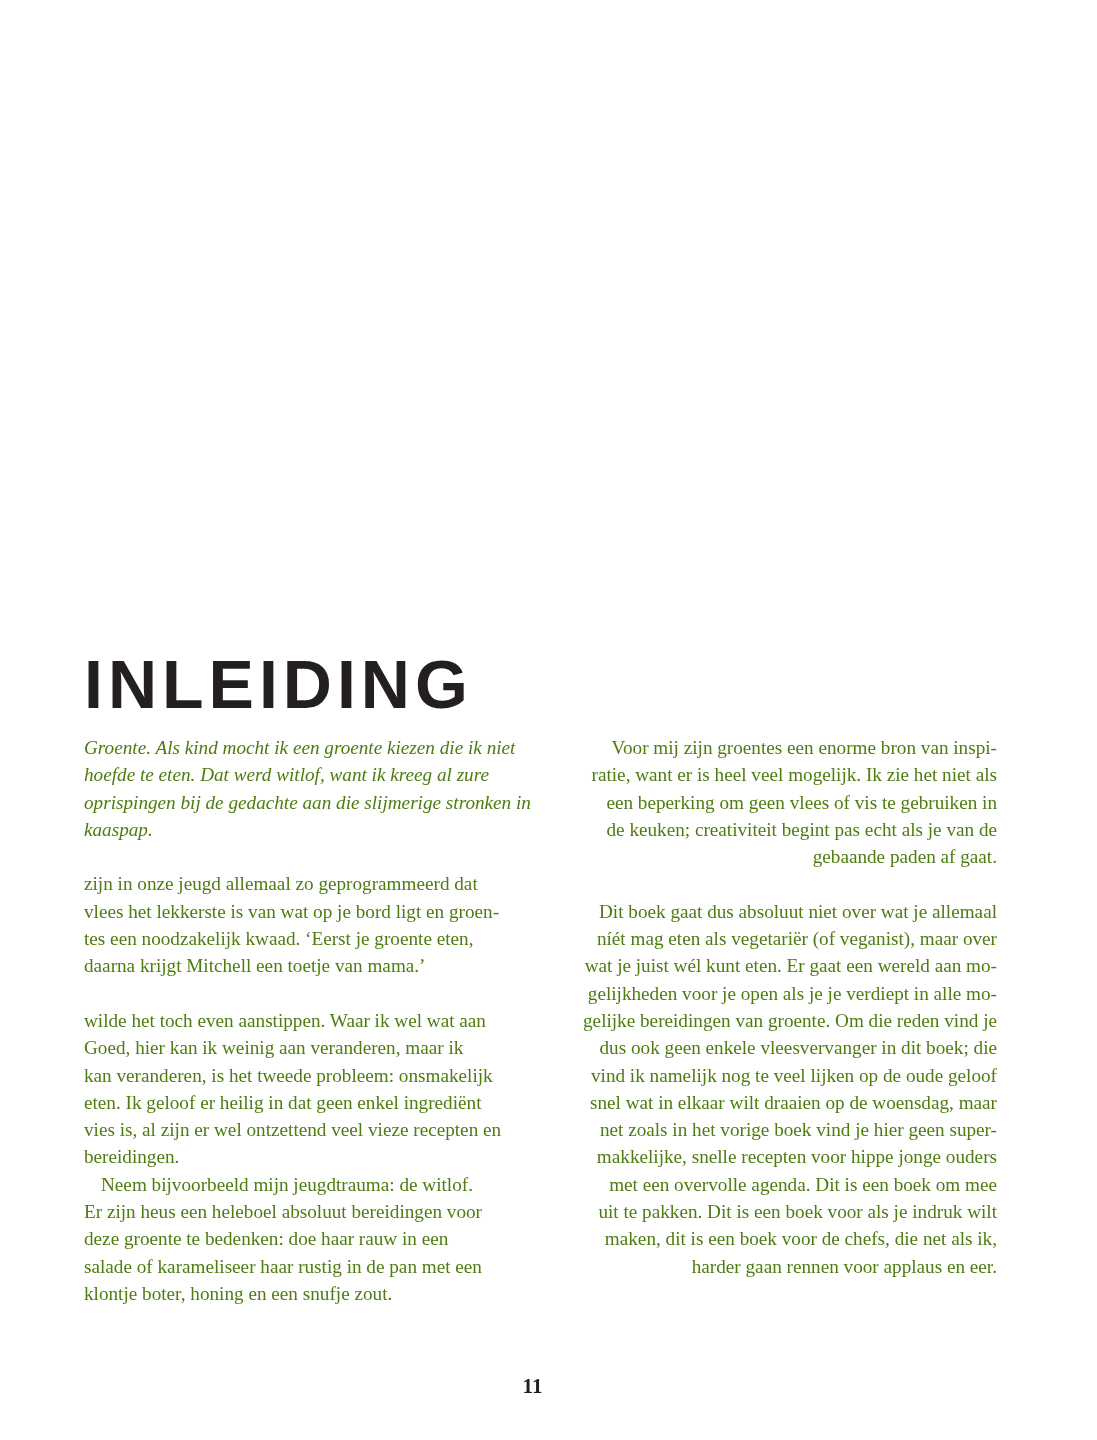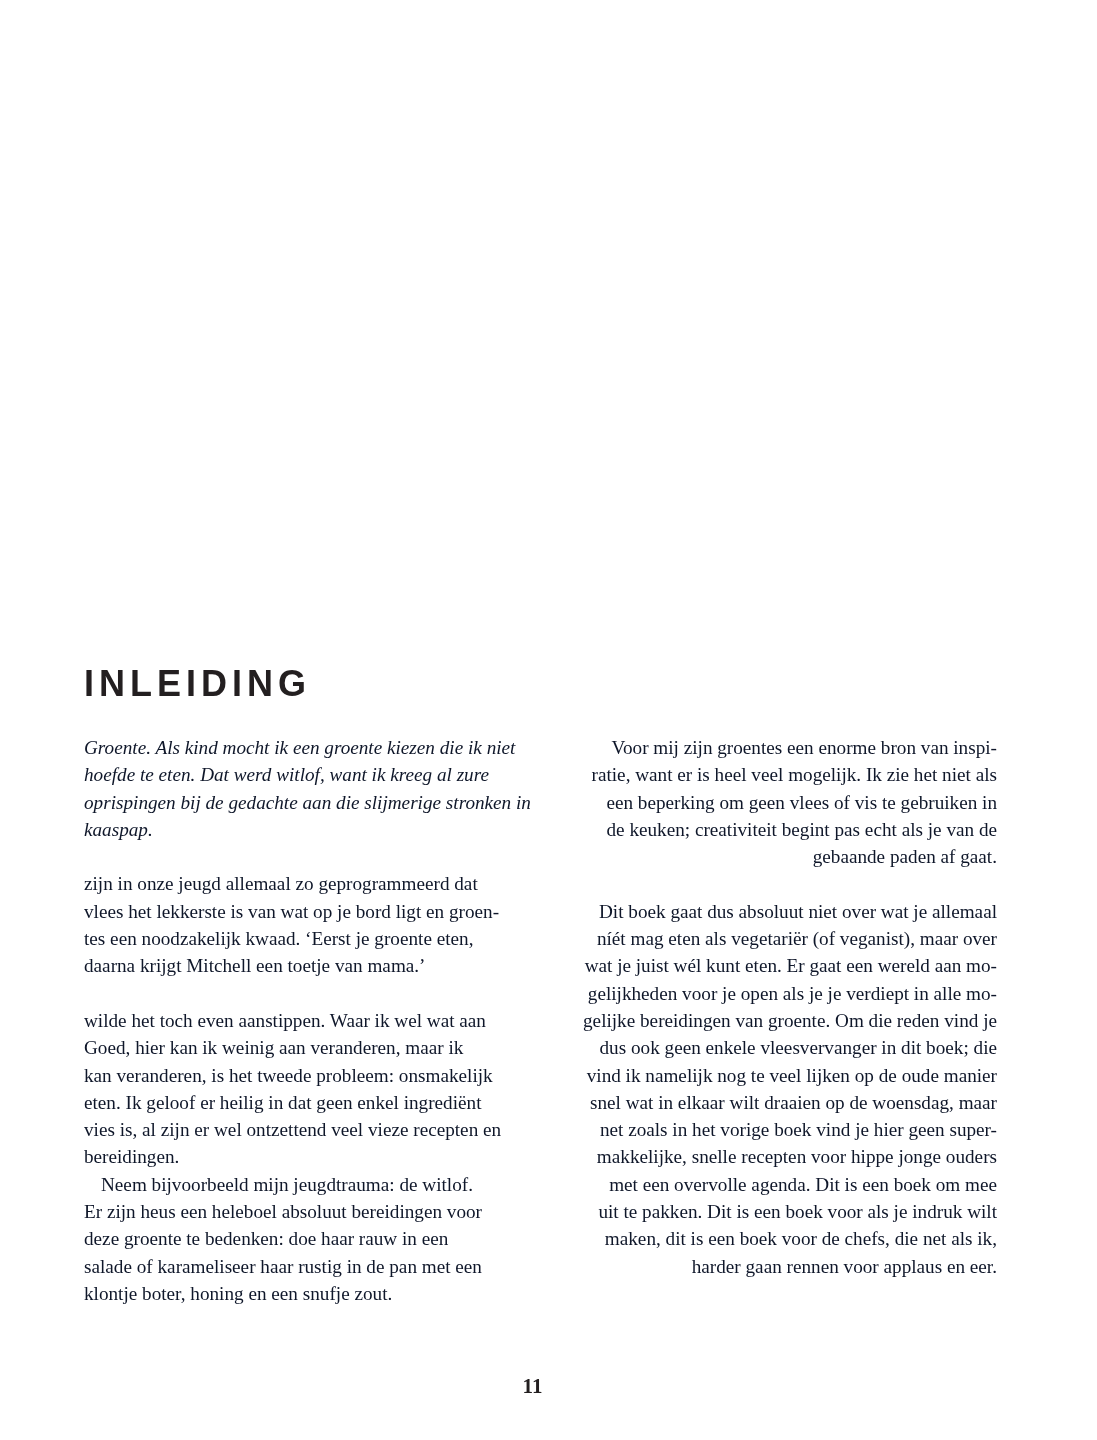--- a/index.html
+++ b/index.html
@@ -3,27 +3,27 @@
   <meta charset="utf-8">
   <style>
     html, body { margin: 0; padding: 0; background: #ffffff; }
     body {
       width: 1097px; height: 1440px; position: relative; overflow: hidden;
       color: #231f20;
     }
     .title {
       position: absolute; left: 84px; top: 652px;
       font-family: "Liberation Sans", sans-serif;
-      font-weight: bold; font-size: 36px; letter-spacing: 5px;
+      font-weight: bold; font-size: 68px; letter-spacing: 5px;
       color: #231f20; margin: 0; line-height: 64px;
     }
     .col {
       position: absolute; top: 734px; width: 440px;
       font-family: "Liberation Serif", serif;
-      font-size: 19.2px; line-height: 27.3px; color: #0f172a;
+      font-size: 19.2px; line-height: 27.3px; color: #4d7c0f;
     }
     .col.left { left: 84px; }
     .col.right { left: 557px; text-align: right; }
     .col p { margin: 0; white-space: nowrap; }
     .line { display: block; }
     .gap { height: 27.3px; }
     .intro { font-style: italic; }
     .indent { padding-left: 17px; }
     .page-num {
       position: absolute; left: 0; width: 1097px; top: 1374px; text-align: center;
@@ -77,21 +77,21 @@
     <span class="line">gebaande paden af gaat.</span>
   </p>
   <div class="gap"></div>
   <p>
     <span class="line">Dit boek gaat dus absoluut niet over wat je allemaal</span>
     <span class="line">níét mag eten als vegetariër (of veganist), maar over</span>
     <span class="line">wat je juist wél kunt eten. Er gaat een wereld aan mo-</span>
     <span class="line">gelijkheden voor je open als je je verdiept in alle mo-</span>
     <span class="line">gelijke bereidingen van groente. Om die reden vind je</span>
     <span class="line">dus ook geen enkele vleesvervanger in dit boek; die</span>
-    <span class="line">vind ik namelijk nog te veel lijken op de oude manier</span>
+    <span class="line">vind ik namelijk nog te veel lijken op de oude geloof</span>
     <span class="line">snel wat in elkaar wilt draaien op de woensdag, maar</span>
     <span class="line">net zoals in het vorige boek vind je hier geen super-</span>
     <span class="line">makkelijke, snelle recepten voor hippe jonge ouders</span>
     <span class="line">met een overvolle agenda. Dit is een boek om mee</span>
     <span class="line">uit te pakken. Dit is een boek voor als je indruk wilt</span>
     <span class="line">maken, dit is een boek voor de chefs, die net als ik,</span>
     <span class="line">harder gaan rennen voor applaus en eer.</span>
   </p>
 </div>
 

